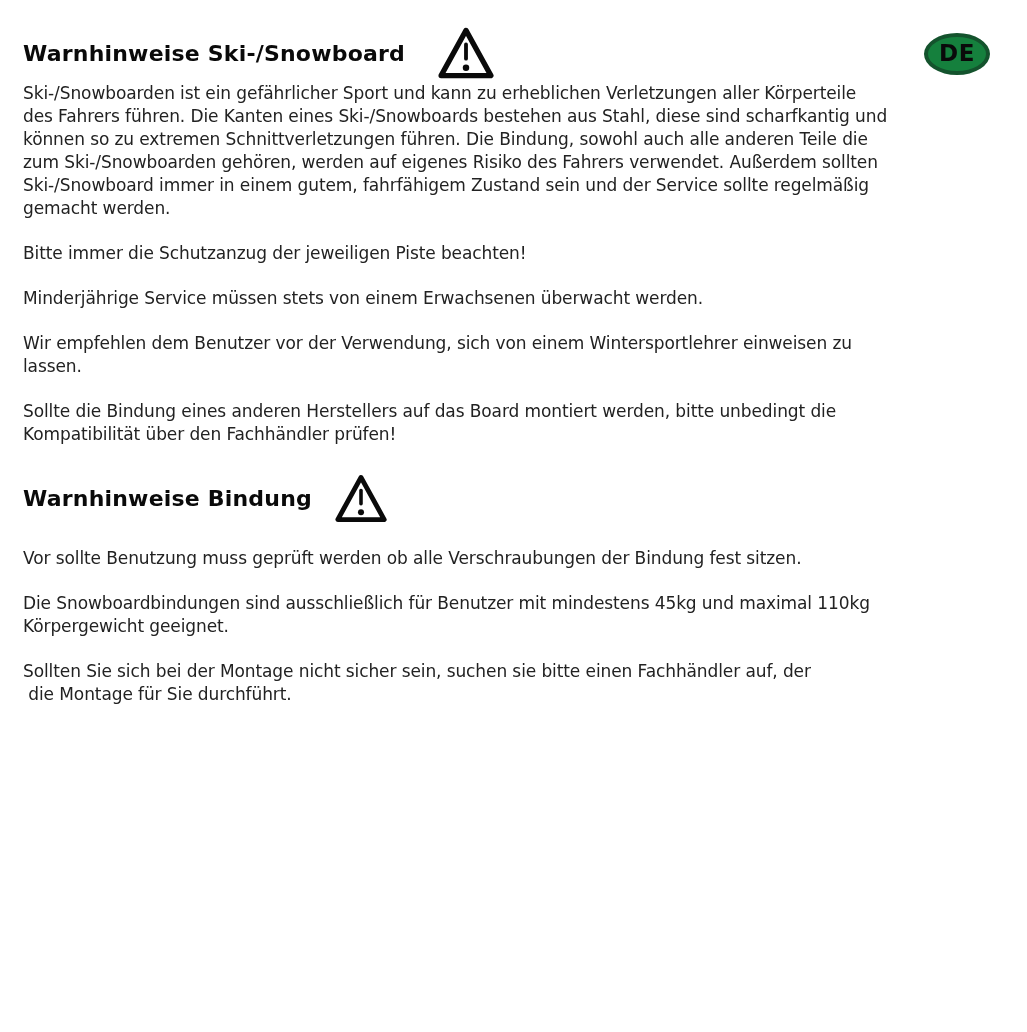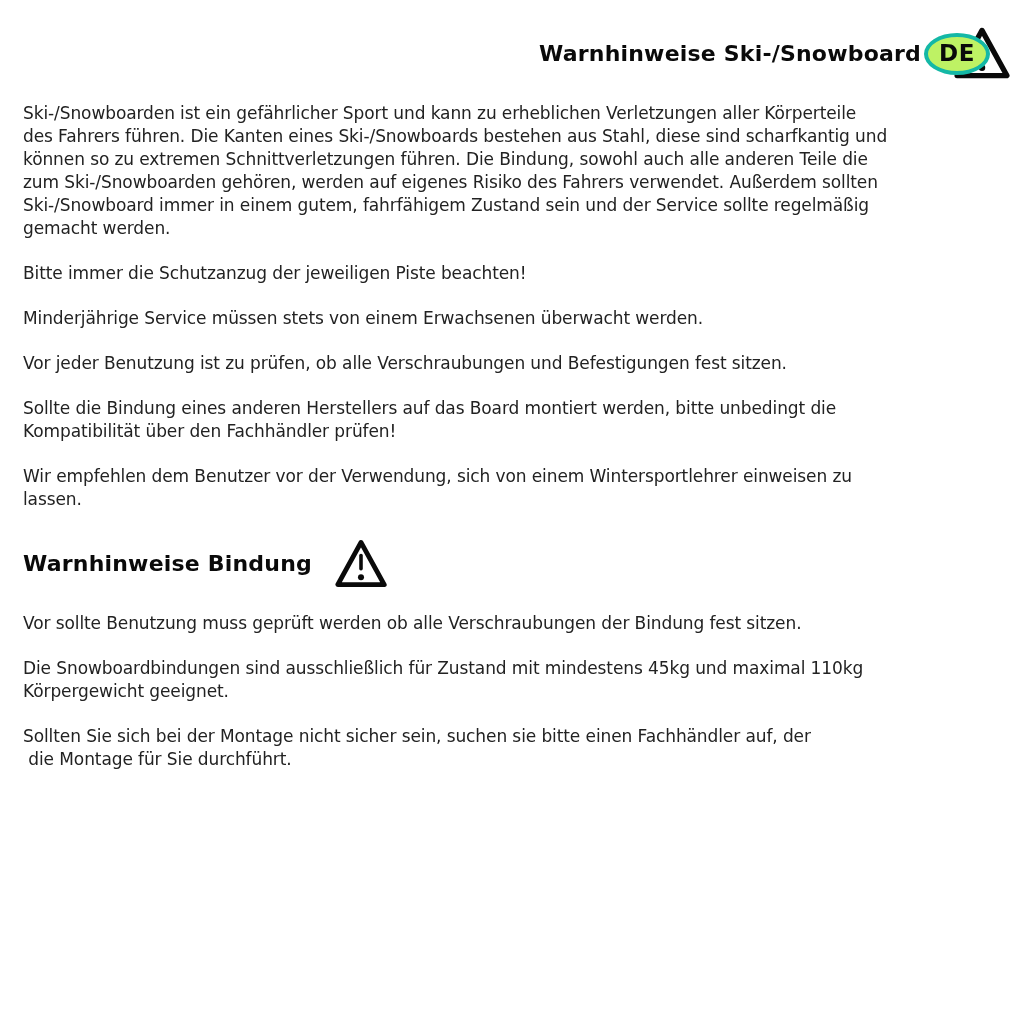--- a/index.html
+++ b/index.html
@@ -26,21 +26,20 @@
 
   
   .heading-row {
     display: flex;
     align-items: center;
     position: relative;
   }
   .heading-row-1 {
     padding-top: 24px;
     height: 58px; 
-    justify-content: flex-end;
   }
   .heading-row-2 {
     margin-top: 24px;
     height: 57px;
   }
   h1, h2 {
     margin: 0;
     font-size: 22px;
     font-weight: 700;
     color: #0a0a0a;
@@ -62,43 +61,42 @@
   }
   .warn-icon-2 svg { width: 54px; height: 55px; }
 
   
   .lang-badge {
     position: absolute;
     top: 33px;
     right: 21px;
     width: 66px;
     height: 42px;
-    border: 4px solid #14b8a6;
+    border: 4px solid #14532d;
     border-radius: 50%;
     box-sizing: border-box;
     display: flex;
     align-items: center;
     justify-content: center;
-    background: #bef264;
+    background: #15803d;
   }
   .lang-badge span {
     font-size: 23px;
     font-weight: 700;
     color: #0a0a0a;
     letter-spacing: 0.5px;
     line-height: 1;
     transform: translateY(-1px);
   }
 
   
   .paragraphs {
     margin: 0;
   }
   .paragraphs-1 {
-    margin-top: 20px;
   }
   .paragraphs-2 {
     margin-top: 20px;
   }
   p.body-par {
     margin: 0 0 22px 0;
     font-size: 17px;
     line-height: 23px;
     color: #222222;
     white-space: pre;        
@@ -126,39 +124,38 @@
 
   <section class="paragraphs paragraphs-1">
     <p class="body-par">Ski-/Snowboarden ist ein gefährlicher Sport und kann zu erheblichen Verletzungen aller Körperteile
 des Fahrers führen. Die Kanten eines Ski-/Snowboards bestehen aus Stahl, diese sind scharfkantig und
 können so zu extremen Schnittverletzungen führen. Die Bindung, sowohl auch alle anderen Teile die
 zum Ski-/Snowboarden gehören, werden auf eigenes Risiko des Fahrers verwendet. Außerdem sollten
 Ski-/Snowboard immer in einem gutem, fahrfähigem Zustand sein und der Service sollte regelmäßig
 gemacht werden.</p>
     <p class="body-par">Bitte immer die Schutzanzug der jeweiligen Piste beachten!</p>
     <p class="body-par">Minderjährige Service müssen stets von einem Erwachsenen überwacht werden.</p>
-    <p class="body-par">Vor jeder Benutzung ist zu prüfen, ob alle Verschraubungen und Befestigungen fest sitzen.</p>
+    <p class="body-par">Wir empfehlen dem Benutzer vor der Verwendung, sich von einem Wintersportlehrer einweisen zu
+lassen.</p>
     <p class="body-par">Sollte die Bindung eines anderen Herstellers auf das Board montiert werden, bitte unbedingt die
 Kompatibilität über den Fachhändler prüfen!</p>
-    <p class="body-par">Wir empfehlen dem Benutzer vor der Verwendung, sich von einem Wintersportlehrer einweisen zu
-lassen.</p>
   </section>
 
   <header class="heading-row heading-row-2">
     <h2>Warnhinweise Bindung</h2>
     <span class="warn-icon warn-icon-2">
       <svg viewBox="0 0 100 96" xmlns="http://www.w3.org/2000/svg" aria-hidden="true">
         <path d="M50 9 L93 87 L7 87 Z" fill="none" stroke="#0a0a0a" stroke-width="9" stroke-linejoin="round"></path>
         <rect x="46.7" y="30" width="6.6" height="31" rx="3.2" fill="#0a0a0a"></rect>
         <circle cx="50" cy="73.5" r="5.6" fill="#0a0a0a"></circle>
       </svg>
     </span>
   </header>
 
   <section class="paragraphs paragraphs-2">
     <p class="body-par">Vor sollte Benutzung muss geprüft werden ob alle Verschraubungen der Bindung fest sitzen.</p>
-    <p class="body-par">Die Snowboardbindungen sind ausschließlich für Zustand mit mindestens 45kg und maximal 110kg
+    <p class="body-par">Die Snowboardbindungen sind ausschließlich für Benutzer mit mindestens 45kg und maximal 110kg
 Körpergewicht geeignet.</p>
     <p class="body-par">Sollten Sie sich bei der Montage nicht sicher sein, suchen sie bitte einen Fachhändler auf, der
  die Montage für Sie durchführt.</p>
   </section>
 
 </div>
 
 </body></html>

